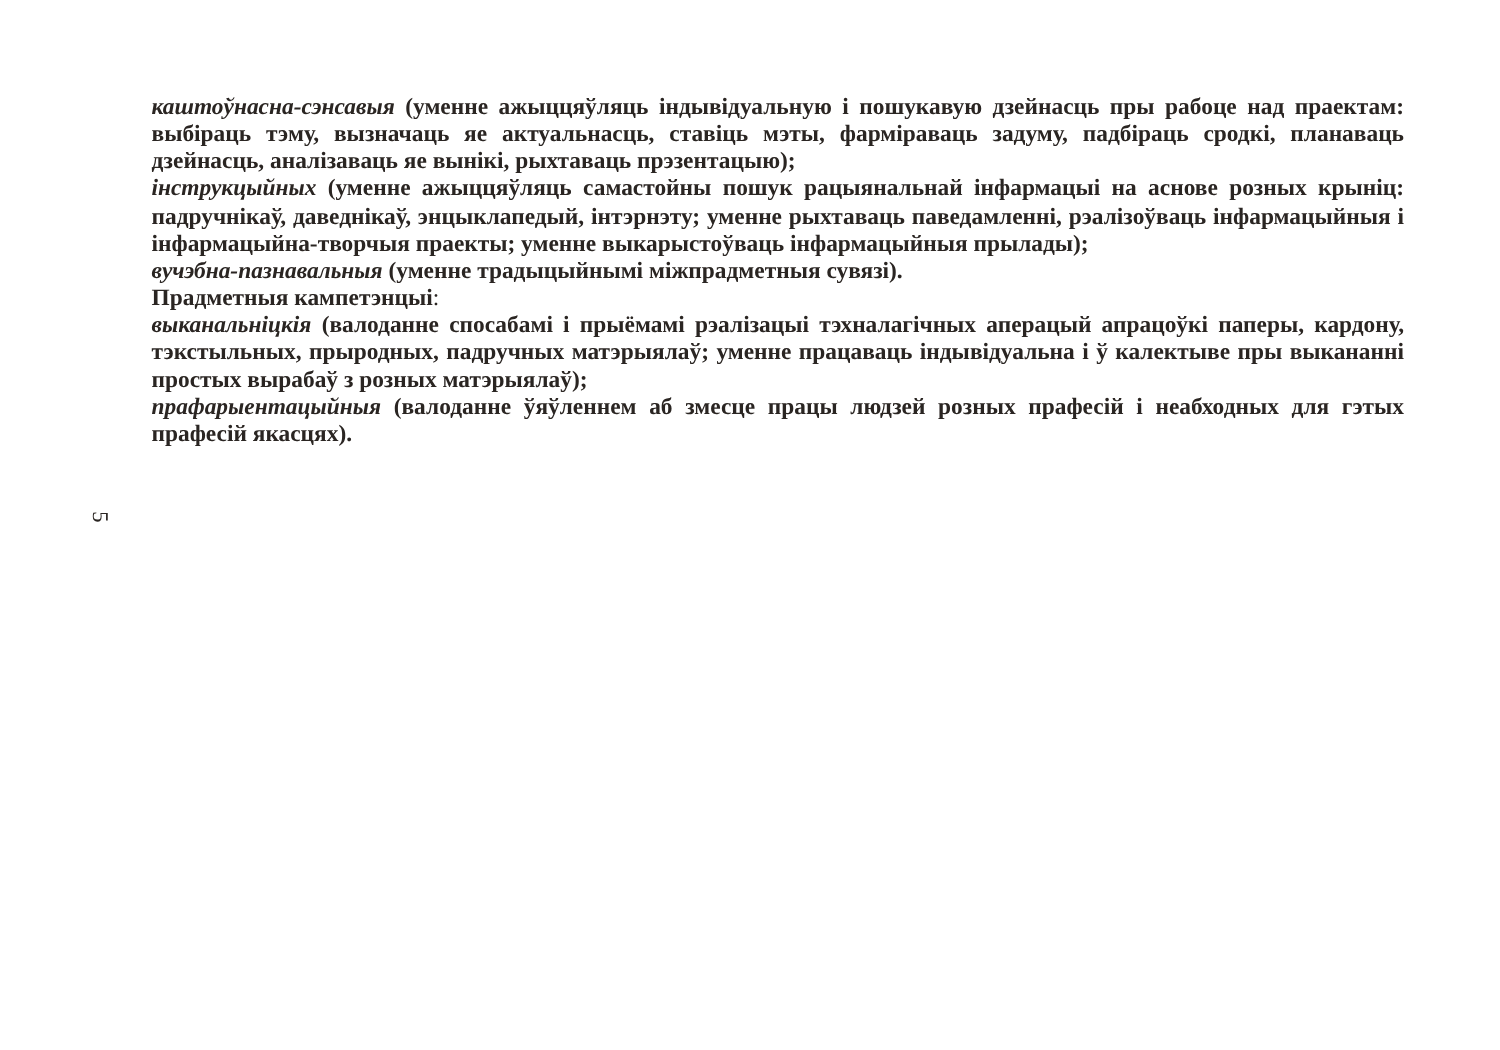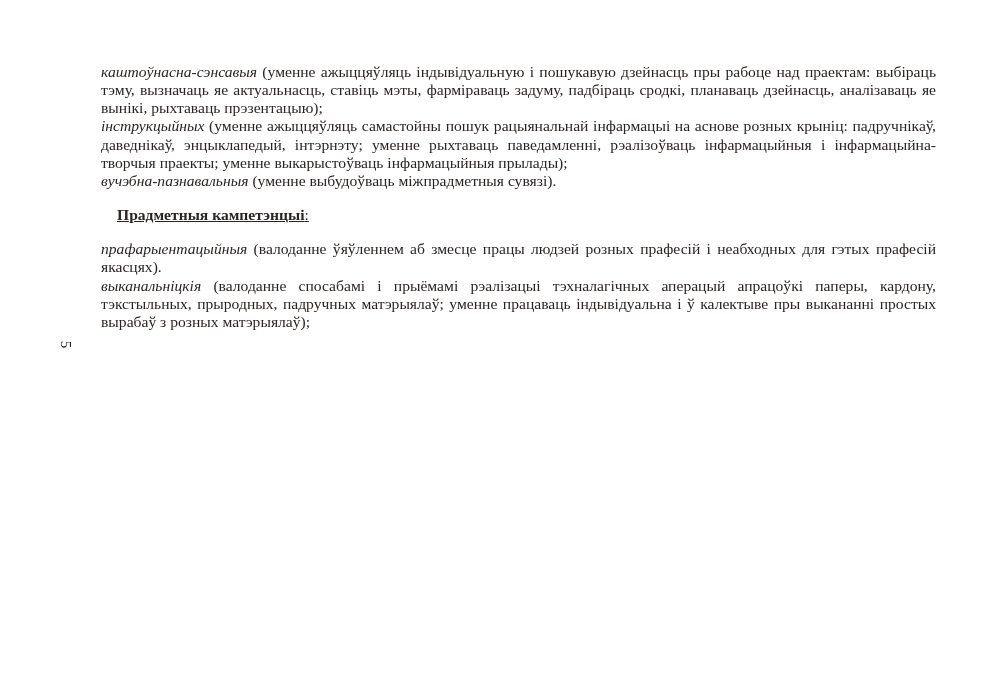--- a/index.html
+++ b/index.html
@@ -4,31 +4,31 @@
 <style>
   html, body { margin:0; padding:0; background:#ffffff; }
   body { width:1000px; height:700px; position:relative; overflow:hidden;
          font-family:"DejaVu Serif","Liberation Serif",serif; color:#2a2522; }
   .page-number { position:absolute; left:62px; top:336px; font-size:15px;
          transform:rotate(90deg); transform-origin:center; color:#2a2522;
          font-family:"Liberation Serif",serif; }
   .content { position:absolute; left:101px; top:63px; width:835px;
          font-family:"Liberation Serif",serif; font-size:15.6px; line-height:18.15px;
          text-align:justify; }
-  .para { margin:0; text-align:justify; }
+  .para { margin:0; text-align:justify;font-weight:bold; }
   .term { font-style:italic; }
-  .heading { font-weight:bold; margin:16px;text-decoration:underline; }
+  .heading { font-weight:bold; margin:0; }
 </style>
 </head>
 <body>
 
 <div class="page-number">5</div>
 
 <div class="content">
   <p class="para"><span class="term">каштоўнасна-сэнсавыя</span><span> (уменне ажыццяўляць індывідуальную і пошукавую дзейнасць пры рабоце над праектам: выбіраць тэму, вызначаць яе актуальнасць, ставіць мэты, фарміраваць задуму, падбіраць сродкі, планаваць дзейнасць, аналізаваць яе вынікі, рыхтаваць прэзентацыю);</span></p>
   <p class="para"><span class="term">інструкцыйных</span><span> (уменне ажыццяўляць самастойны пошук рацыянальнай інфармацыі на аснове розных крыніц: падручнікаў, даведнікаў, энцыклапедый, інтэрнэту; уменне рыхтаваць паведамленні, рэалізоўваць інфармацыйныя і інфармацыйна-творчыя праекты; уменне выкарыстоўваць інфармацыйныя прылады);</span></p>
-  <p class="para"><span class="term">вучэбна-пазнавальныя</span><span> (уменне выбудоўваць міжпрадметныя сувязі).</span></p>
+  <p class="para"><span class="term">вучэбна-пазнавальныя</span><span> (уменне традыцыйнымі міжпрадметныя сувязі).</span></p>
 
   <p class="heading"><span>Прадметныя кампетэнцыі</span><span style="font-weight:normal">:</span></p>
 
+  <p class="para"><span class="term">выканальніцкія</span><span> (валоданне спосабамі і прыёмамі рэалізацыі тэхналагічных аперацый апрацоўкі паперы, кардону, тэкстыльных, прыродных, падручных матэрыялаў; уменне працаваць індывідуальна і ў калектыве пры выкананні простых вырабаў з розных матэрыялаў);</span></p>
   <p class="para"><span class="term">прафарыентацыйныя</span><span> (валоданне ўяўленнем аб змесце працы людзей розных прафесій і неабходных для гэтых прафесій якасцях).</span></p>
-  <p class="para"><span class="term">выканальніцкія</span><span> (валоданне спосабамі і прыёмамі рэалізацыі тэхналагічных аперацый апрацоўкі паперы, кардону, тэкстыльных, прыродных, падручных матэрыялаў; уменне працаваць індывідуальна і ў калектыве пры выкананні простых вырабаў з розных матэрыялаў);</span></p>
 </div>
 
 </body></html>

